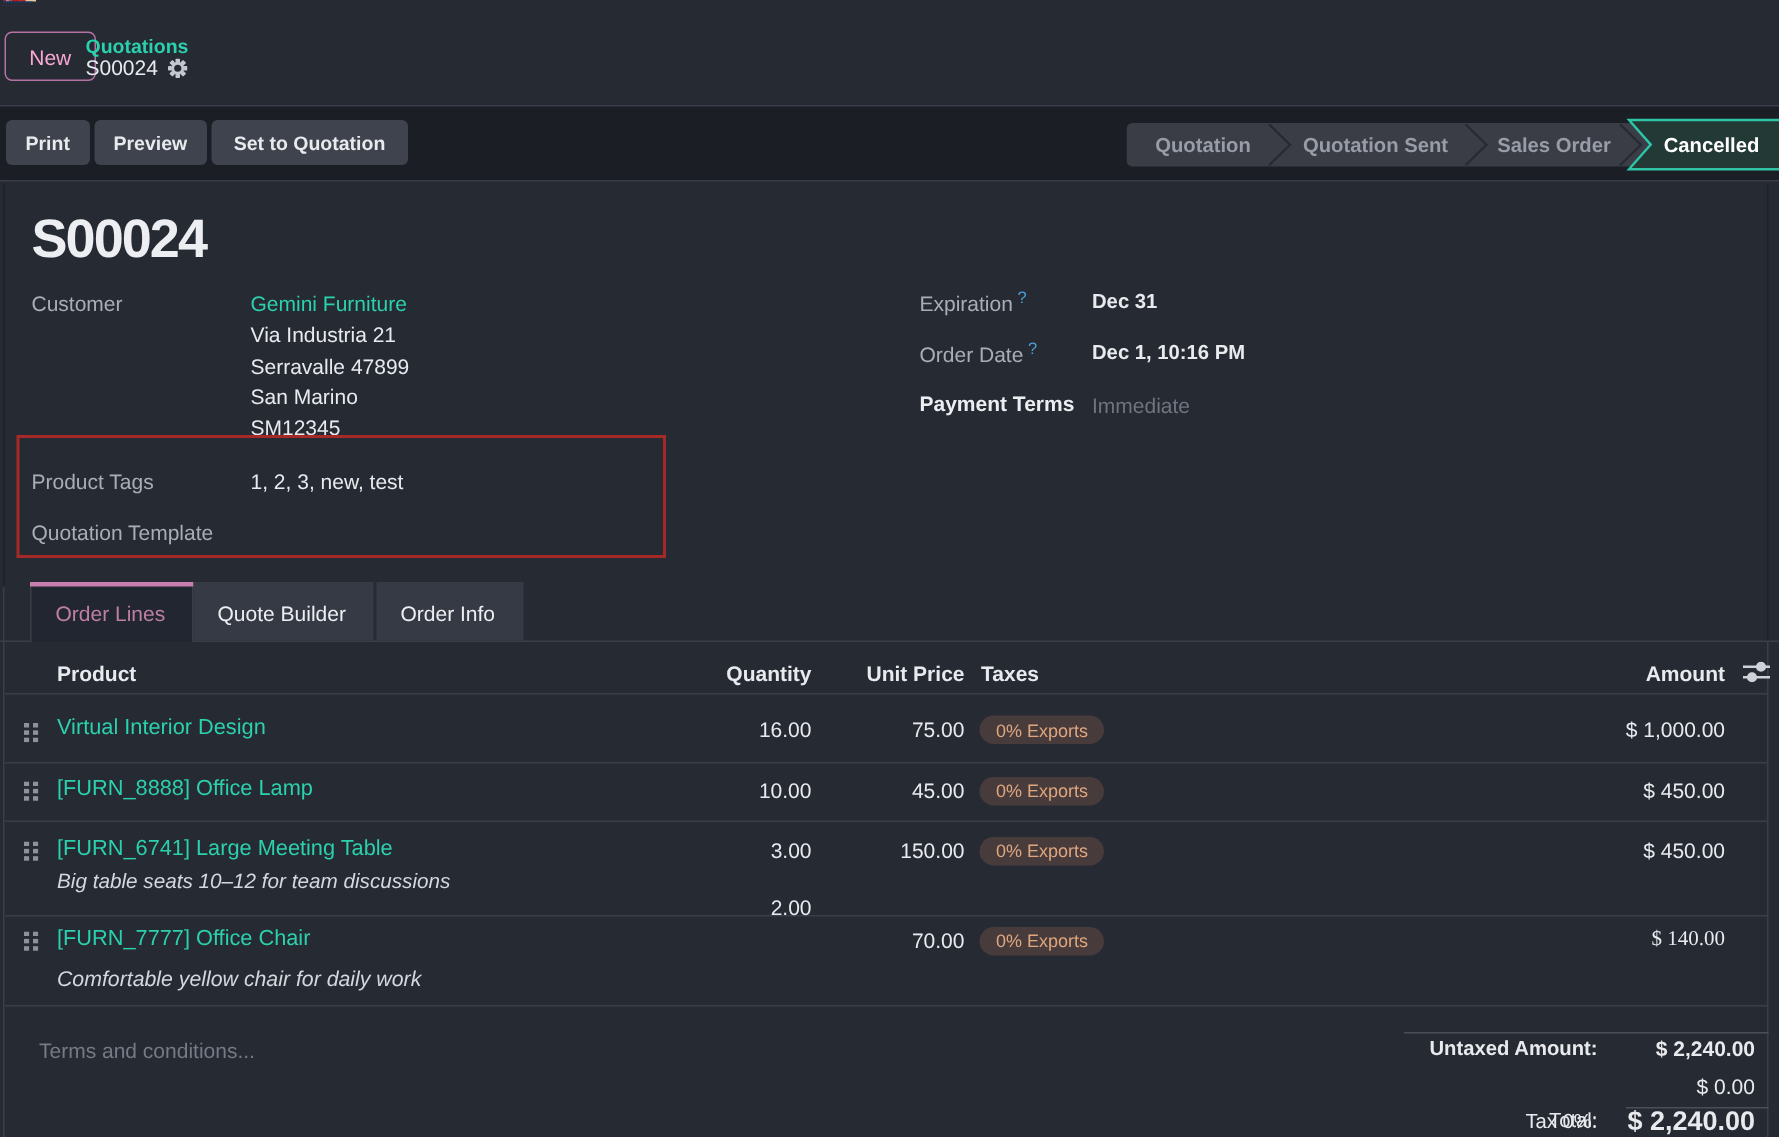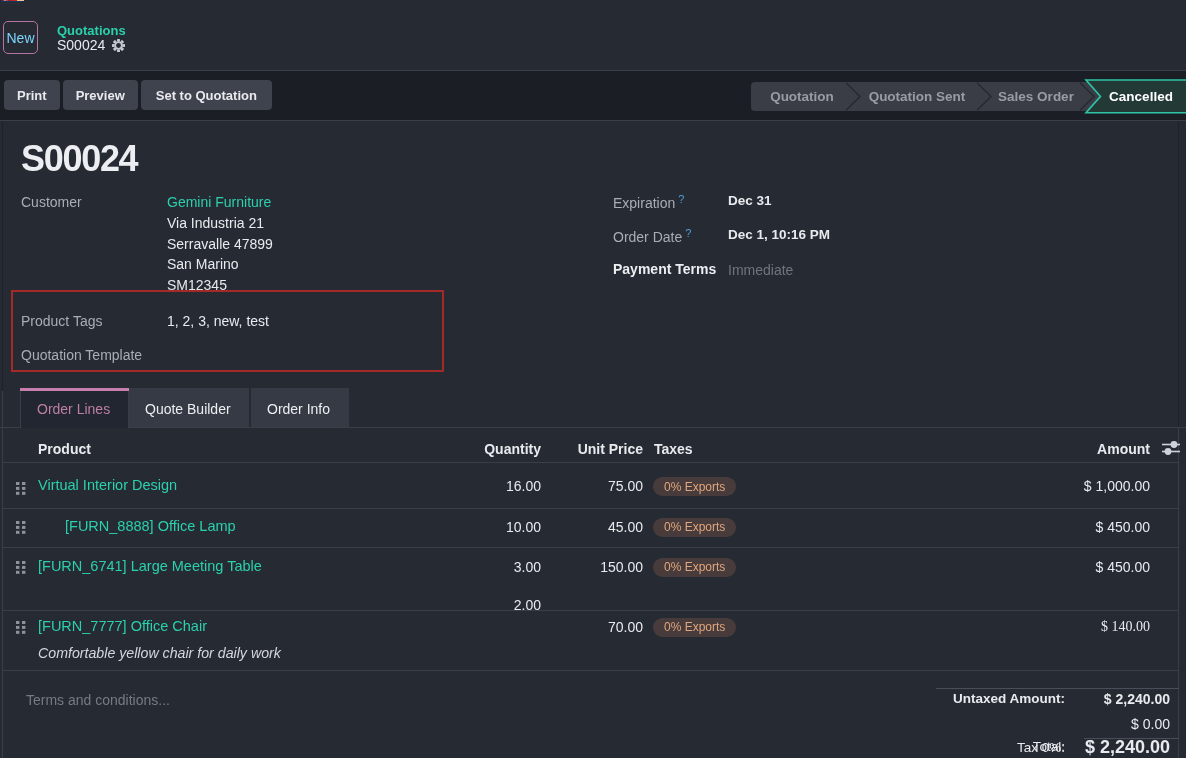--- a/index.html
+++ b/index.html
@@ -16,22 +16,22 @@
 
   <div class="abs" style="left:2px;top:0;height:1.4px;width:2px;background:#7e3036;"></div>
   <div class="abs" style="left:4px;top:0;height:1.4px;width:1.5px;background:#c677c2;"></div>
   <div class="abs" style="left:5.5px;top:0;height:1.4px;width:2.5px;background:#8a5a43;"></div>
   <div class="abs" style="left:8px;top:0;height:1.4px;width:3.5px;background:#b01c22;"></div>
   <div class="abs" style="left:11.5px;top:0;height:1.4px;width:5px;background:#c2262b;"></div>
   <div class="abs" style="left:16.5px;top:0;height:1.4px;width:7px;background:#e9c79b;"></div>
   <div class="abs" style="left:2px;top:1.4px;height:1.1px;width:19.5px;background:#15375e;"></div>
   <div class="abs" style="left:1px;top:2.5px;height:1px;width:20px;background:#2a2d3c;"></div>
 
-  <div class="abs" style="left:3px;top:21px;width:35px;height:33px;box-sizing:border-box;border:1.3px solid #b573a5;border-radius:5px;
-       color:#7dd3fc;display:flex;align-items:center;justify-content:center;font-size:14px;">New</div>
+  <div class="abs" style="left:3px;top:21px;width:61px;height:33px;box-sizing:border-box;border:1.3px solid #b573a5;border-radius:5px;
+       color:#f9a8d4;display:flex;align-items:center;justify-content:center;font-size:14px;">New</div>
   <div class="abs teal bold" style="left:57px;top:23px;font-size:13px;">Quotations</div>
   <div class="abs" style="left:57px;top:37px;font-size:14px;color:#e8eaee;">S00024</div>
 
   <svg class="abs" style="left:112px;top:39px;" width="13" height="13" viewBox="0 0 13 13">
     <g fill="#c4c8cf">
       <circle cx="6.5" cy="6.5" r="4.3"></circle>
       <g>
         <rect x="5" y="0" width="3" height="2.6" rx="0.6"></rect>
         <rect x="5" y="10.4" width="3" height="2.6" rx="0.6"></rect>
         <rect x="0" y="5" width="2.6" height="3" rx="0.6"></rect>
@@ -148,38 +148,39 @@
   <svg class="abs" style="left:15.5px;top:521px;" width="10" height="13" viewBox="0 0 10 13">
     <g fill="#8d939d">
         <rect x="0" y="0" width="3.4" height="3"></rect>
         <rect x="6" y="0" width="3.4" height="3"></rect>
         <rect x="0" y="4.9" width="3.4" height="3"></rect>
         <rect x="6" y="4.9" width="3.4" height="3"></rect>
         <rect x="0" y="9.8" width="3.4" height="3"></rect>
         <rect x="6" y="9.8" width="3.4" height="3"></rect>
       </g>
   </svg>
-  <div class="abs teal" style="left:38px;top:517.5px;font-size:14.5px;margin-left:27px;">[FURN_8888] Office Lamp</div>
+  <div class="abs teal" style="left:38px;top:517.5px;font-size:14.5px;">[FURN_8888] Office Lamp</div>
   <div class="abs" style="left:441px;top:519px;width:100px;text-align:right;">10.00</div>
   <div class="abs" style="left:543px;top:519px;width:100px;text-align:right;">45.00</div>
   <div class="abs" style="left:653px;top:517.5px;height:19px;background:#483b3c;border-radius:10px;color:#e0a77e;
        font-size:12px;display:flex;align-items:center;padding:0 11px;">0% Exports</div>
   <div class="abs" style="left:1050px;top:519px;width:100px;text-align:right;">$ 450.00</div>
 
   <svg class="abs" style="left:15.5px;top:561px;" width="10" height="13" viewBox="0 0 10 13">
     <g fill="#8d939d">
         <rect x="0" y="0" width="3.4" height="3"></rect>
         <rect x="6" y="0" width="3.4" height="3"></rect>
         <rect x="0" y="4.9" width="3.4" height="3"></rect>
         <rect x="6" y="4.9" width="3.4" height="3"></rect>
         <rect x="0" y="9.8" width="3.4" height="3"></rect>
         <rect x="6" y="9.8" width="3.4" height="3"></rect>
       </g>
   </svg>
   <div class="abs teal" style="left:38px;top:557.5px;font-size:14.5px;">[FURN_6741] Large Meeting Table</div>
+  <div class="abs" style="left:38px;top:579.5px;font-style:italic;color:#d4d7dd;font-size:13.8px;">Big table seats 10–12 for team discussions</div>
   <div class="abs" style="left:441px;top:559px;width:100px;text-align:right;">3.00</div>
   <div class="abs" style="left:543px;top:559px;width:100px;text-align:right;">150.00</div>
   <div class="abs" style="left:653px;top:557.5px;height:19px;background:#483b3c;border-radius:10px;color:#e0a77e;
        font-size:12px;display:flex;align-items:center;padding:0 11px;">0% Exports</div>
   <div class="abs" style="left:1050px;top:559px;width:100px;text-align:right;">$ 450.00</div>
 
   <svg class="abs" style="left:15.5px;top:621px;" width="10" height="13" viewBox="0 0 10 13">
     <g fill="#8d939d">
         <rect x="0" y="0" width="3.4" height="3"></rect>
         <rect x="6" y="0" width="3.4" height="3"></rect>

